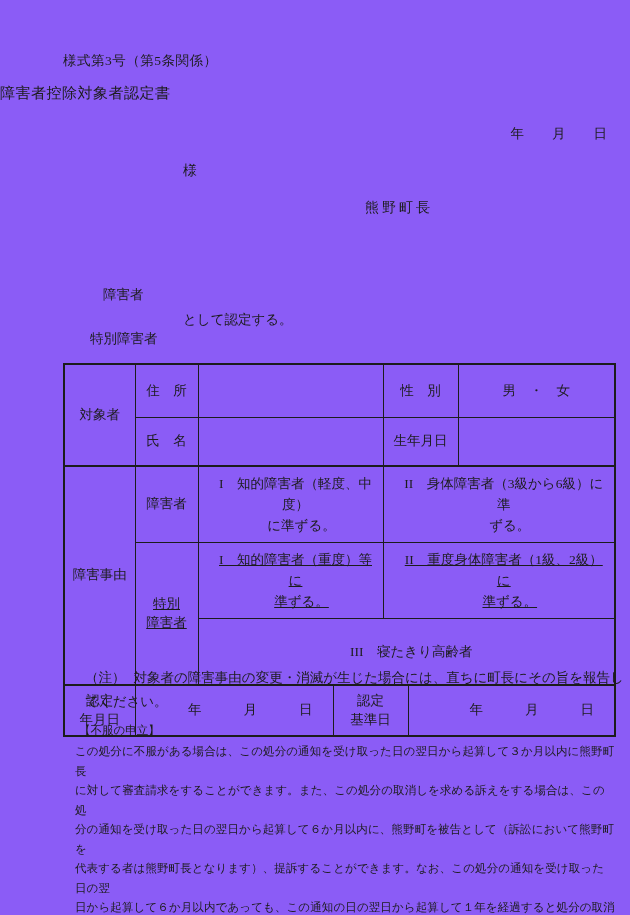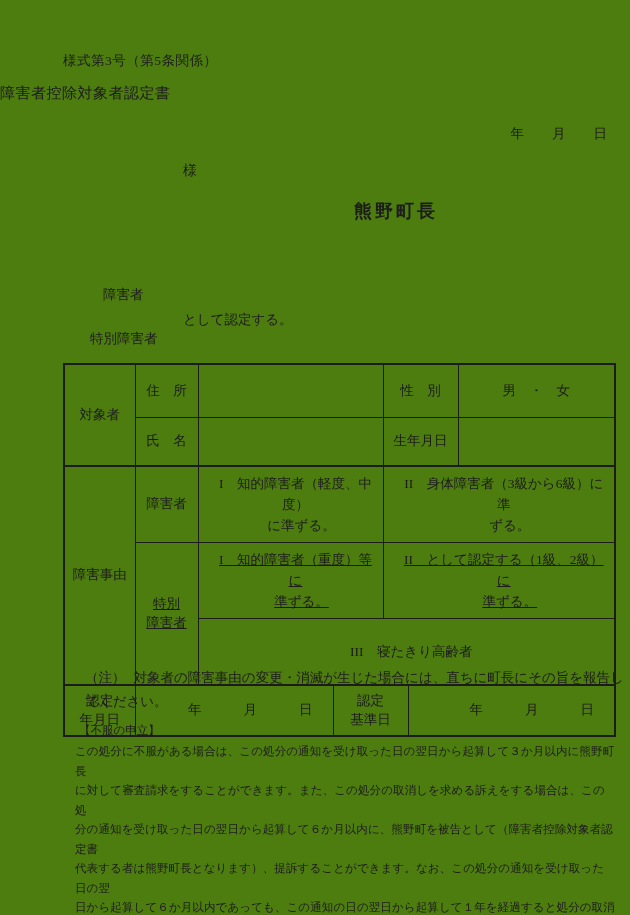--- a/index.html
+++ b/index.html
@@ -1,28 +1,28 @@
 <!DOCTYPE html>
 <html><head>
 <meta charset="utf-8">
 <style>
   html,body { margin:0; padding:0; background:#ffffff; }
   .page {
-    position:relative; width:630px; height:915px; background:#4d7c0f;
+    position:relative; width:630px; height:915px; background:#8b5cf6;
     font-family:"Liberation Serif","DejaVu Serif",serif;
     color:#1c1c1c; font-size:13.5px; overflow:hidden;
   }
   .abs { position:absolute; }
 
   
   .form-number { left:63px; top:52px; letter-spacing:0.5px; }
   .doc-title   { left:0; top:84px; width:630px; font-size:15px; letter-spacing:0.5px; }
   .issue-date  { top:125px; right:23px; display:flex; gap:28px; }
   .addressee   { left:183px; top:162px; font-size:14px; }
-  .issuer      { left:354px; top:199px; font-size:18px; letter-spacing:3px;font-weight:bold; }
+  .issuer      { left:365px; top:199px; font-size:14px; letter-spacing:3px; }
 
   
   .body-par  { left:63px; top:232px; width:552px; line-height:24px; }
   .body-par .line:first-child { text-indent:8px; }
   .cert-opt1 { left:103px; top:286px; }
   .cert-phrase { left:183px; top:311px; }
   .cert-opt2 { left:90px; top:330px; }
 
   
   table.cert {
@@ -121,21 +121,21 @@
     <tr class="r4">
       <td rowspan="2">
         <div>特別</div>
         <div>障害者</div>
       </td>
       <td colspan="2" class="item">
         <div class="l1">I　知的障害者（重度）等に</div>
         <div class="l2">準ずる。</div>
       </td>
       <td colspan="3" class="item">
-        <div class="l1">II　として認定する（1級、2級）に</div>
+        <div class="l1">II　重度身体障害者（1級、2級）に</div>
         <div class="l2">準ずる。</div>
       </td>
     </tr>
     <tr class="r5">
       <td colspan="5" class="item">
         <div class="l1">III　寝たきり高齢者</div>
       </td>
     </tr>
     <tr class="r6 thick">
       <td>
@@ -170,19 +170,19 @@
       <span class="txt">対象者の障害事由の変更・消滅が生じた場合には、直ちに町長にその旨を報告し</span>
     </div>
     <div class="cont">てください。</div>
   </div>
 
   <div class="abs appeal-head">【不服の申立】</div>
 
   <div class="abs appeal">
     <div>この処分に不服がある場合は、この処分の通知を受け取った日の翌日から起算して３か月以内に熊野町長</div>
     <div>に対して審査請求をすることができます。また、この処分の取消しを求める訴えをする場合は、この　　処</div>
-    <div>分の通知を受け取った日の翌日から起算して６か月以内に、熊野町を被告として（障害者控除対象者認定書</div>
+    <div>分の通知を受け取った日の翌日から起算して６か月以内に、熊野町を被告として（訴訟において熊野町を</div>
     <div>代表する者は熊野町長となります）、提訴することができます。なお、この処分の通知を受け取った日の翌</div>
     <div>日から起算して６か月以内であっても、この通知の日の翌日から起算して１年を経過すると処分の取消し</div>
 
   </div>
 
 </div>
 
 </body></html>

